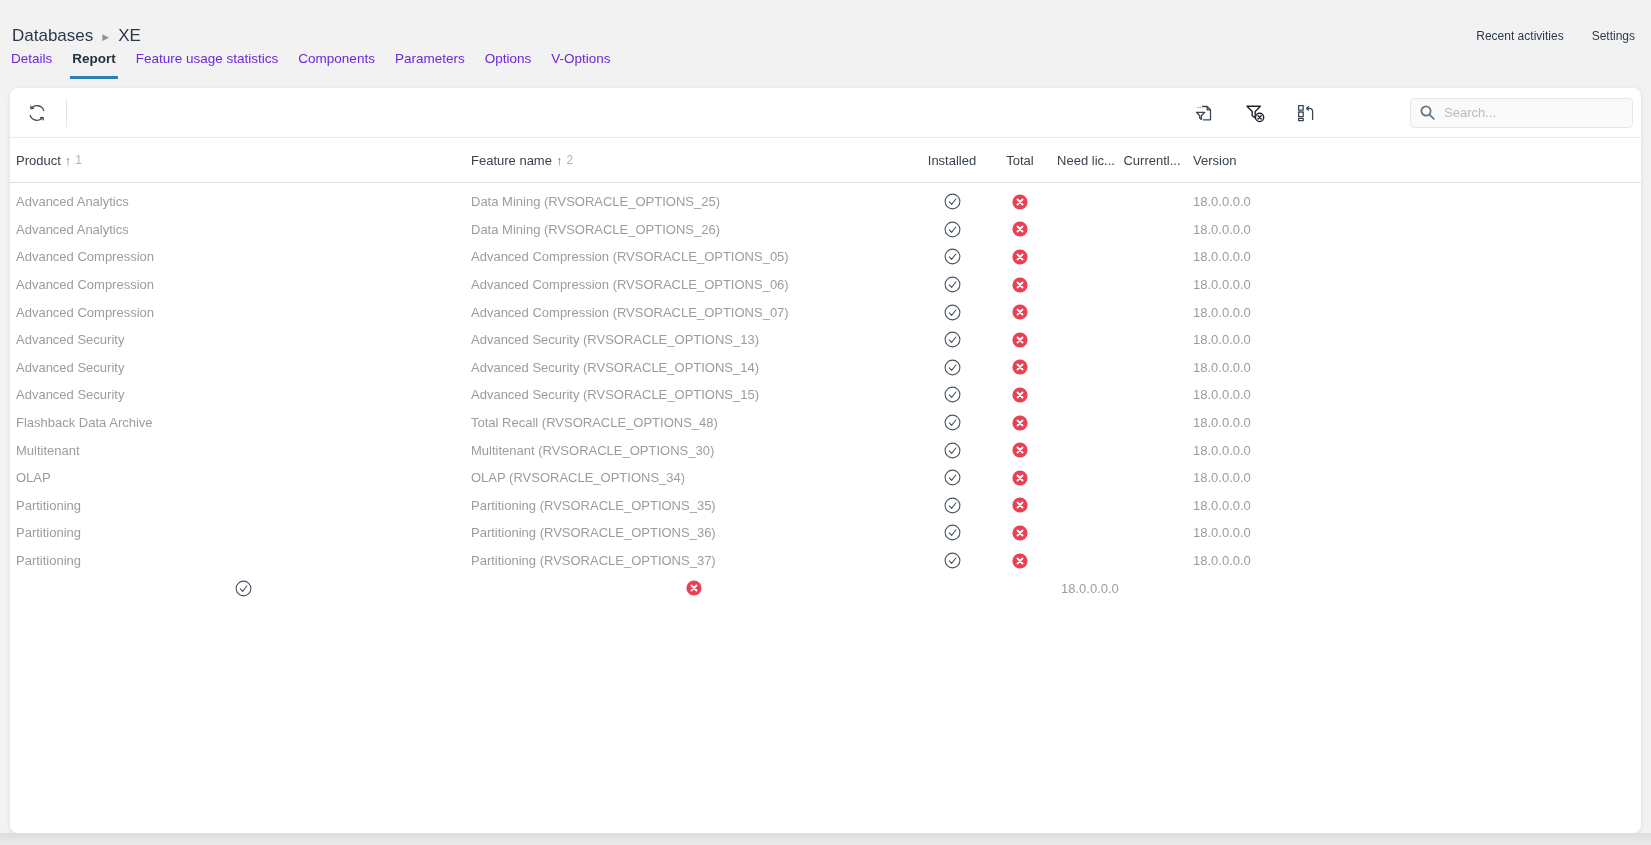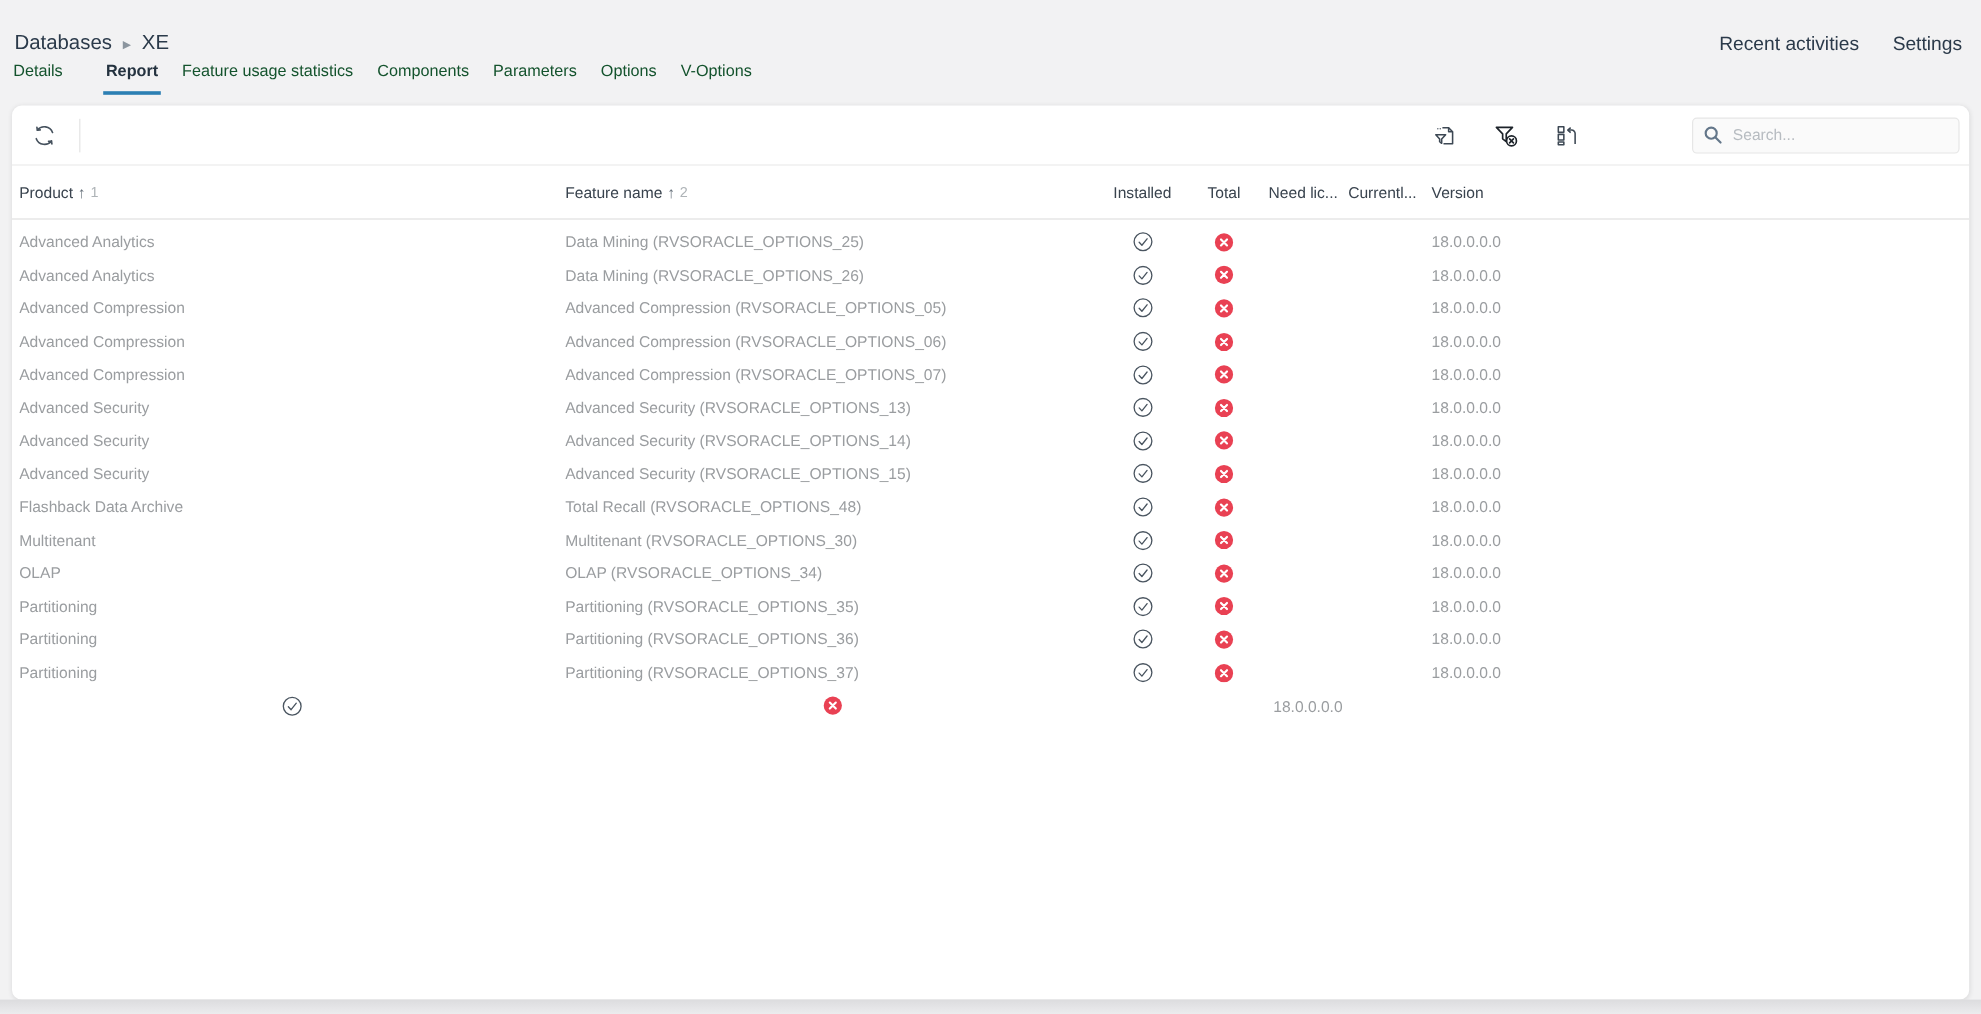--- a/index.html
+++ b/index.html
@@ -6,26 +6,26 @@
   html,body { width:1651px; height:845px; overflow:hidden; }
   body {
     font-family:"Liberation Sans","DejaVu Sans",sans-serif;
     background:#f2f2f3;
     color:#2d3e50;
   }
   
   .topbar{ height:38px; padding:26px 16px 0 12px; display:flex; justify-content:space-between; align-items:flex-start;}
   .breadcrumb{ display:flex; align-items:center; gap:9px; font-size:17px; color:#2b3a4a;}
   .breadcrumb .sep{ font-size:9px; color:#8b959e; padding-top:2px;}
-  .top-links{ display:flex; gap:28px; font-size:16px; color:#2b3a4a; padding-top:3px;}
+  .top-links{ display:flex; gap:28px; font-size:12px; color:#2b3a4a; padding-top:3px;}
   .top-links span{ cursor:pointer; }
   
   .tabs{ display:flex; gap:16px; padding:10px 14px 0 9px; height:41px;}
-  .tab{ font-size:13.5px; color:#14532d; padding:3px 2px 9px; position:relative; cursor:pointer; white-space:nowrap;}
-  .tab.active{ font-weight:700; color:#24323f;margin-left:16px;}
+  .tab{ font-size:13.5px; color:#6d28d9; padding:3px 2px 9px; position:relative; cursor:pointer; white-space:nowrap;}
+  .tab.active{ font-weight:700; color:#24323f;}
   .tab.active::after{ content:""; position:absolute; left:0; right:0; bottom:0; height:3px; background:var(--accent,#2c7fb3);}
   
   .card{ margin:9px 10px 0; background:#fff; border-radius:8px; height:745px;
          box-shadow:0 1px 4px rgba(0,0,0,.10); overflow:hidden;}
   
   .toolbar{ height:50px; display:flex; align-items:center; padding:0 8px 0 14px; border-bottom:1px solid #ececec;}
   .icon-btn{ background:none; border:none; cursor:pointer; display:flex; align-items:center; justify-content:center; padding:2px;}
   .v-divider{ width:1px; height:28px; background:#e4e4e4; margin-left:16px;}
   .toolbar-right{ margin-left:auto; display:flex; align-items:center;}
   .toolbar-right .icon-btn{ margin-left:26px;}

